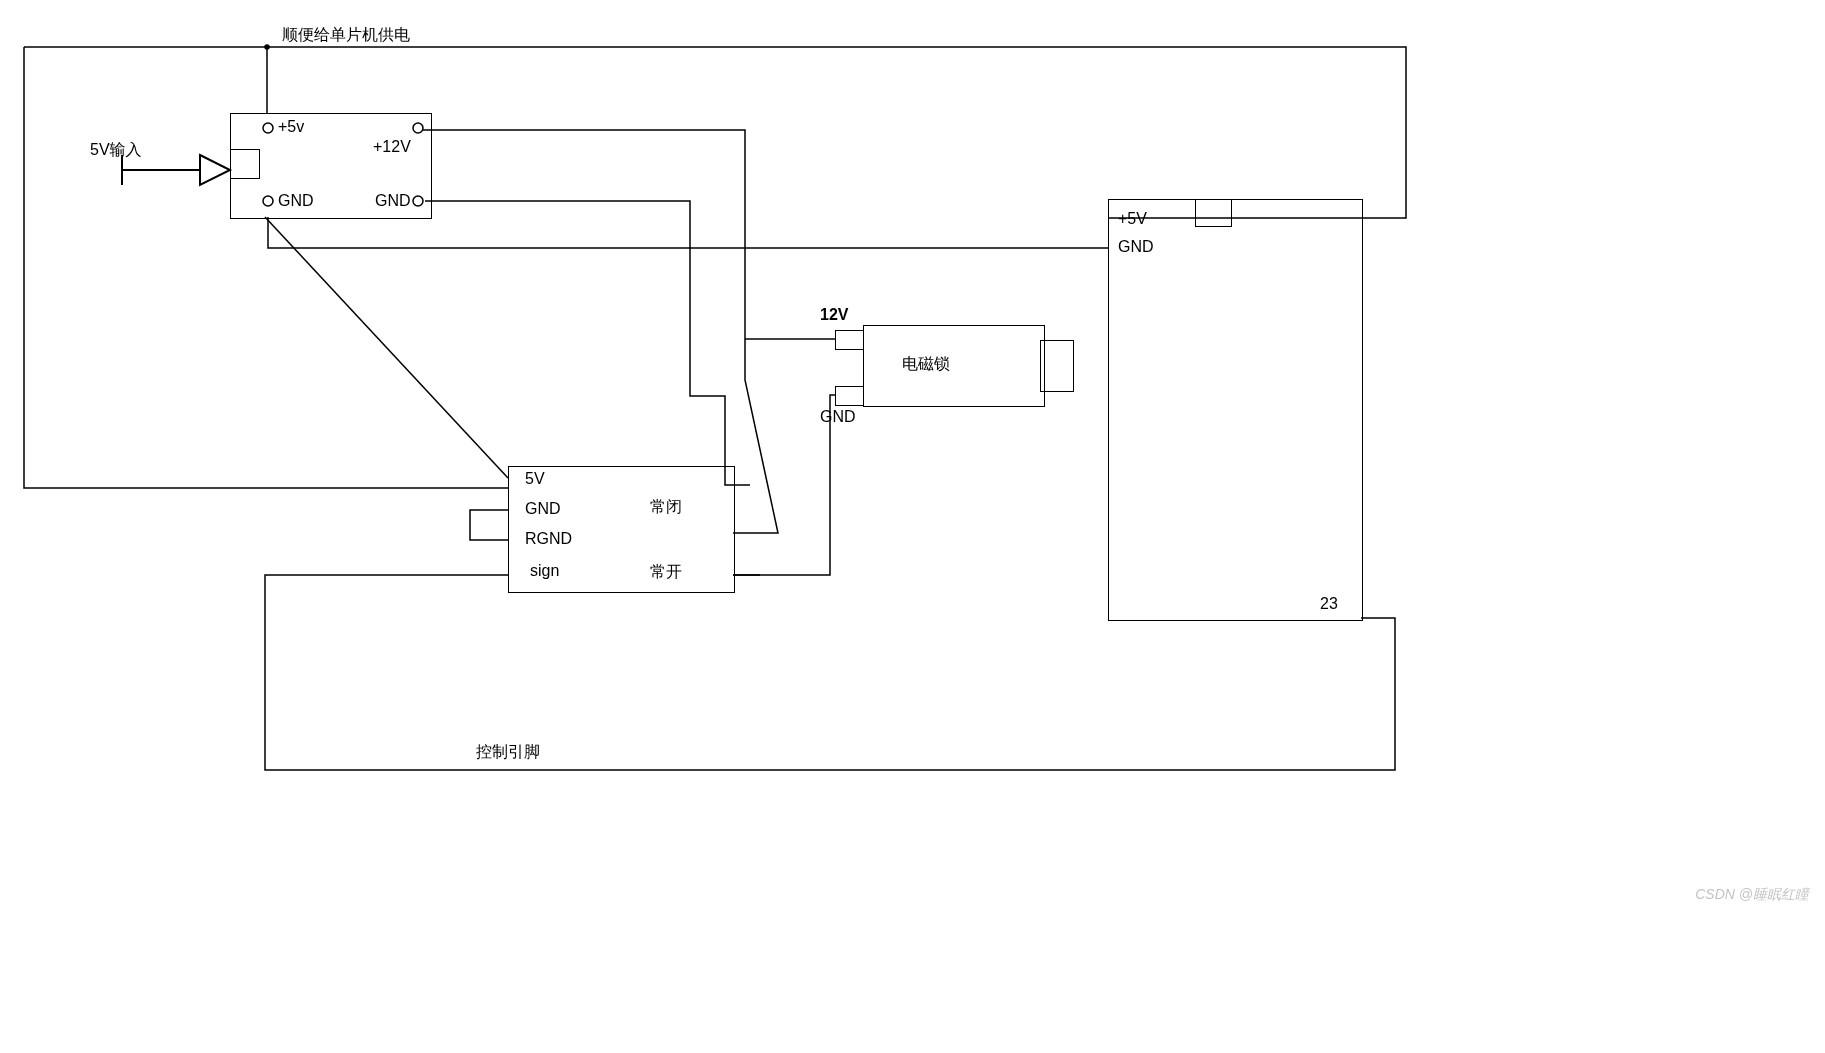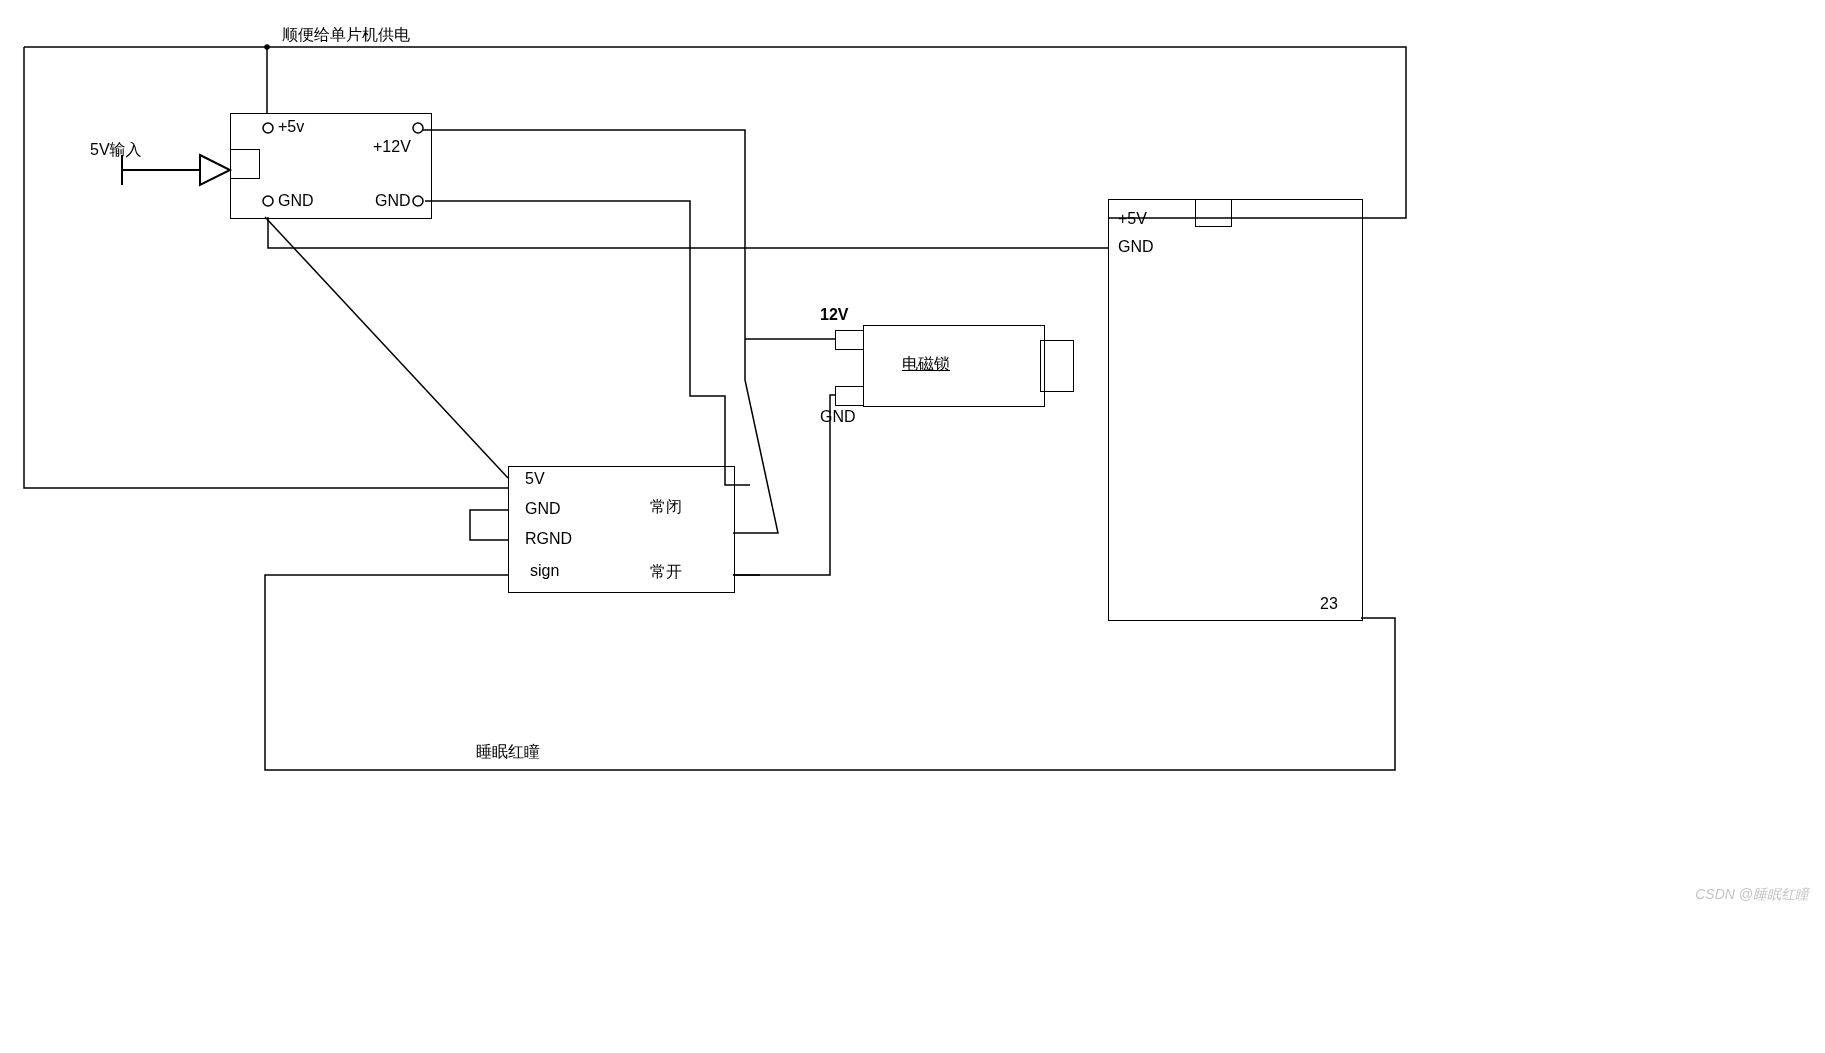--- a/index.html
+++ b/index.html
@@ -79,32 +79,32 @@
   <span class="txt" style="left:525px; top:500px;">GND</span>
   <span class="txt" style="left:525px; top:530px;text-align:center;">RGND</span>
   <span class="txt" style="left:530px; top:562px;">sign</span>
   <span class="txt" style="left:650px; top:497px;">常闭</span>
   <span class="txt" style="left:650px; top:562px;">常开</span>
 
   <div class="box" style="left:863px; top:325px; width:180px; height:80px;"></div>
   <div class="box" style="left:1040px; top:340px; width:32px; height:50px;"></div>
   <div class="box" style="left:835px; top:330px; width:28px; height:18px; border-right:none;"></div>
   <div class="box" style="left:835px; top:386px; width:28px; height:18px; border-right:none;"></div>
-  <span class="txt" style="left:902px; top:354px;text-decoration:underline;">电磁锁</span>
+  <span class="txt" style="left:902px; top:354px;">电磁锁</span>
   <span class="txt" style="left:820px; top:306px;font-weight:bold;">12V</span>
   <span class="txt" style="left:820px; top:408px;">GND</span>
 
   <div class="box" style="left:1108px; top:199px; width:253px; height:420px;"></div>
 
   <div class="box" style="left:1195px; top:199px; width:35px; height:26px;"></div>
   <span class="txt" style="left:1118px; top:210px;">+5V</span>
   <span class="txt" style="left:1118px; top:238px;">GND</span>
   <span class="txt" style="left:1320px; top:595px;">23</span>
 
-  <span class="txt" style="left:476px; top:742px;">睡眠红瞳</span>
+  <span class="txt" style="left:476px; top:742px;">控制引脚</span>
 
   <svg class="wires">
     <g stroke="#000" stroke-width="1.5" fill="none">
 
       <path d="M267 113 V47 H1406 V218 H1108"></path>
 
       <circle cx="267" cy="47" r="2" fill="#000"></circle>
 
       <path d="M265 217 L508 478"></path>
 

